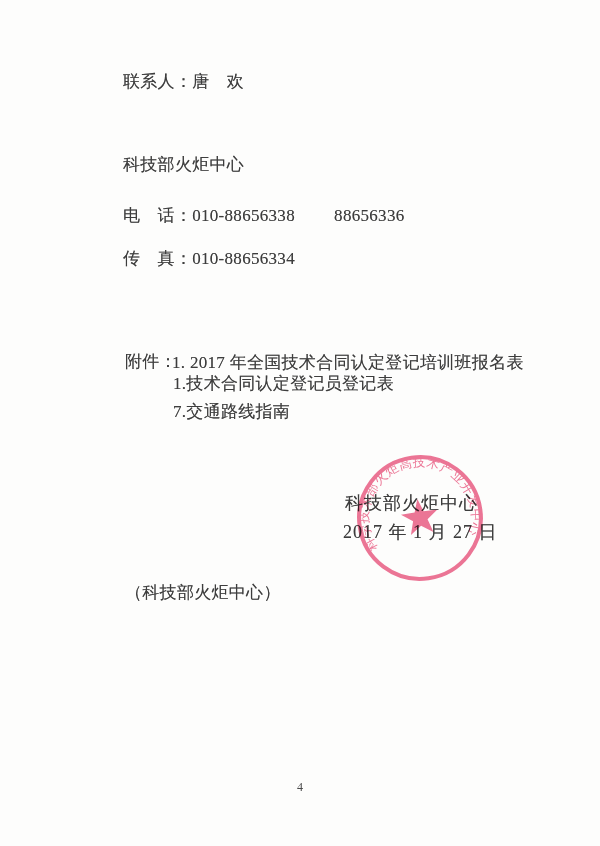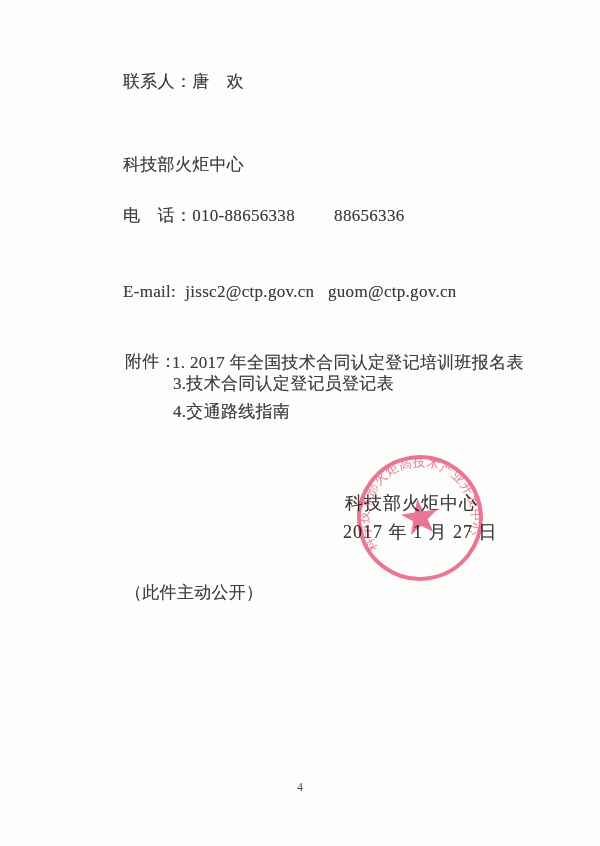--- a/index.html
+++ b/index.html
@@ -42,36 +42,36 @@
 </style>
 </head>
 <body>
 
 <div class="page">
 
   <div class="line" style="left:123px;top:72px">联系人：唐　欢</div>
 
   <div class="line" style="left:123px;top:155px">科技部火炬中心</div>
   <div class="line" style="left:123px;top:206px">电　话：010-88656338　　 88656336</div>
-  <div class="line" style="left:123px;top:282px">E-mail:  jissc2@ctp.gov.cn   guom@ctp.gov.cn</div>
+  <div class="line" style="left:123px;top:249px">传　真：010-88656334</div>
 
   <div class="line" style="left:125px;top:352px">附件：</div>
   <div class="line" style="left:172px;top:353px">1. 2017 年全国技术合同认定登记培训班报名表</div>
-  <div class="line" style="left:173px;top:374px">3.技术合同认定登记员登记表</div>
-  <div class="line" style="left:173px;top:402px">4.交通路线指南</div>
+  <div class="line" style="left:173px;top:374px">1.技术合同认定登记员登记表</div>
+  <div class="line" style="left:173px;top:402px">7.交通路线指南</div>
 
   <div class="line sig" style="left:345px;top:493px">科技部火炬中心</div>
   <div class="line sig" style="left:343px;top:522px">2017 年 1 月 27 日</div>
 
   <svg class="seal" viewBox="0 0 136 136">
     <circle cx="68" cy="68" r="60" fill="none" stroke="#ec6a8e" stroke-width="4"></circle>
     <path id="sealArc" d="M 23.8 93.5 A 51 51 0 1 1 112.2 93.5" fill="none"></path>
     <text font-size="12.5" fill="#ec6a8e" letter-spacing="0.5" font-family="Liberation Serif, DejaVu Serif, serif" text-anchor="middle">
       <textPath href="#sealArc" startOffset="50%">科学技术部火炬高技术产业开发中心</textPath>
     </text>
     <polygon points="68,49 72.5,61.9 86.1,62.1 75.2,70.3 79.2,83.4 68,75.6 56.8,83.4 60.8,70.3 49.9,62.1 63.5,61.9" fill="#ec6a8e"></polygon>
   </svg>
 
-  <div class="line" style="left:125px;top:583px">（此件主动公开）</div>
+  <div class="line" style="left:125px;top:583px">（科技部火炬中心）</div>
 
   <div class="pagenum">4</div>
 
 </div>
 
 </body></html>

